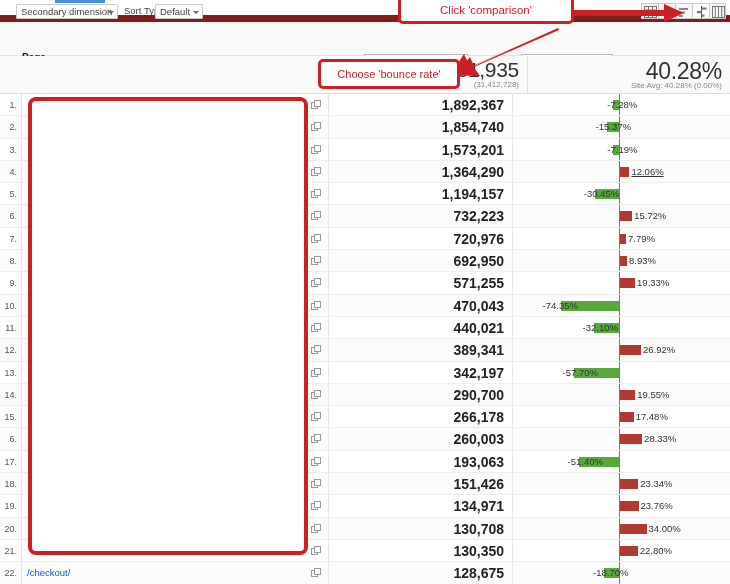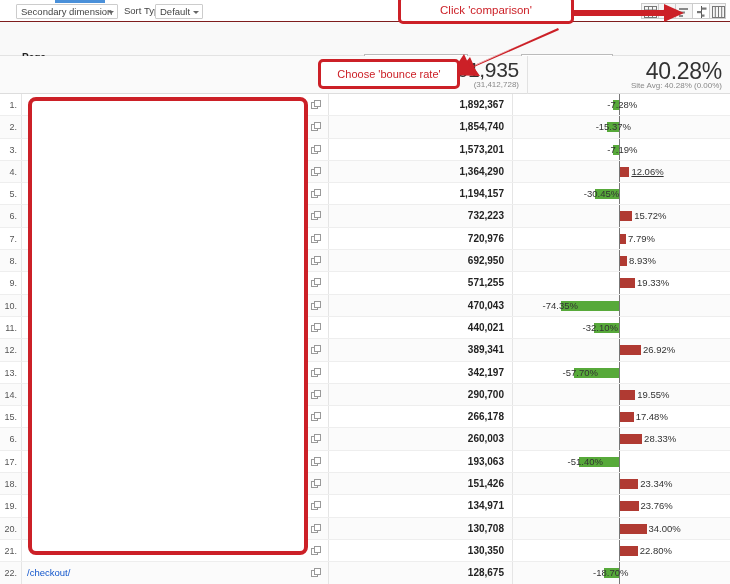--- a/index.html
+++ b/index.html
@@ -10,21 +10,21 @@
     font-family: "Liberation Sans", sans-serif;
     font-size: 11px;
     color: #222;
     overflow: hidden;
   }
   #app { position: relative; width: 730px; height: 584px; background: #fff; }
 
   
   .toolbar {
     position: absolute; left: 0; top: 0; width: 730px; height: 22px;
-    background: #fff; border-bottom: 1px solid #7f1d1d;
+    background: #fff; border-bottom: 7px solid #7f1d1d;
   }
   .tab-indicator {
     position: absolute; left: 55px; top: 0; width: 50px; height: 3px;
     background: #4a90d9;
   }
   .ctrl {
     position: absolute; top: 4px; height: 15px;
     border: 1px solid #ccc; background: #fff;
     font-size: 9.5px; color: #444;
     padding: 0 14px 0 4px; line-height: 14px;
@@ -124,21 +124,21 @@
     font-size: 9.5px; color: #1155cc; line-height: 22.3px; padding-left: 5px;
     overflow: hidden; white-space: nowrap;
   }
   .cell-icon {
     position: absolute; left: 307px; top: 0; width: 22px; height: 100%;
     border-right: 1px solid #e5e5e5;
   }
   .cell-icon svg { position: absolute; left: 4px; top: 6px; }
   .cell-val {
     position: absolute; left: 329px; top: 0; width: 184px; height: 100%;
-    font-size: 10px; color: #222; text-align: right; padding-right: 8px;
+    font-size: 14px; color: #222; text-align: right; padding-right: 8px;
     line-height: 22.3px; font-weight: bold; border-right: 1px solid #e5e5e5;
   }
   .cell-chart {
     position: absolute; left: 514px; top: 0; right: 0; height: 100%;
   }
   .axis {
     position: absolute; left: 105px; top: 0; width: 1px; height: 100%;
     background: #777;
   }
   .bar { position: absolute; top: 6px; height: 10px; }

